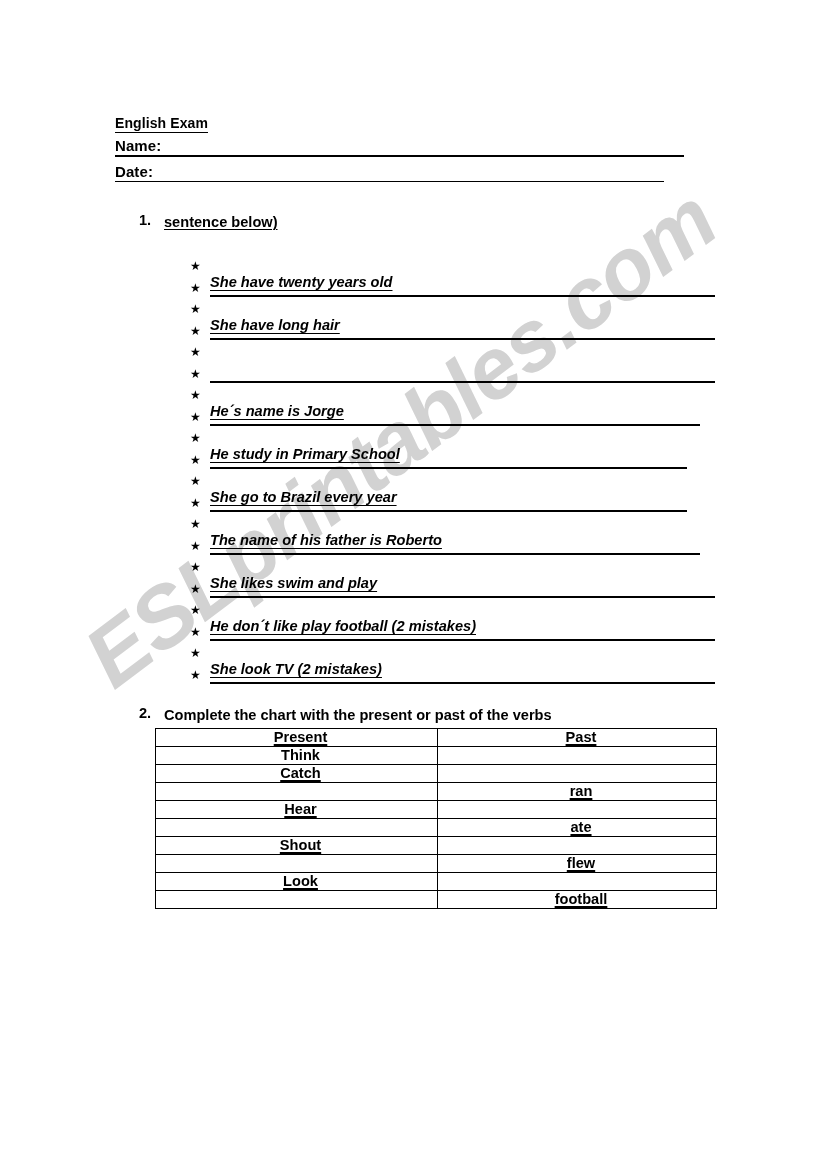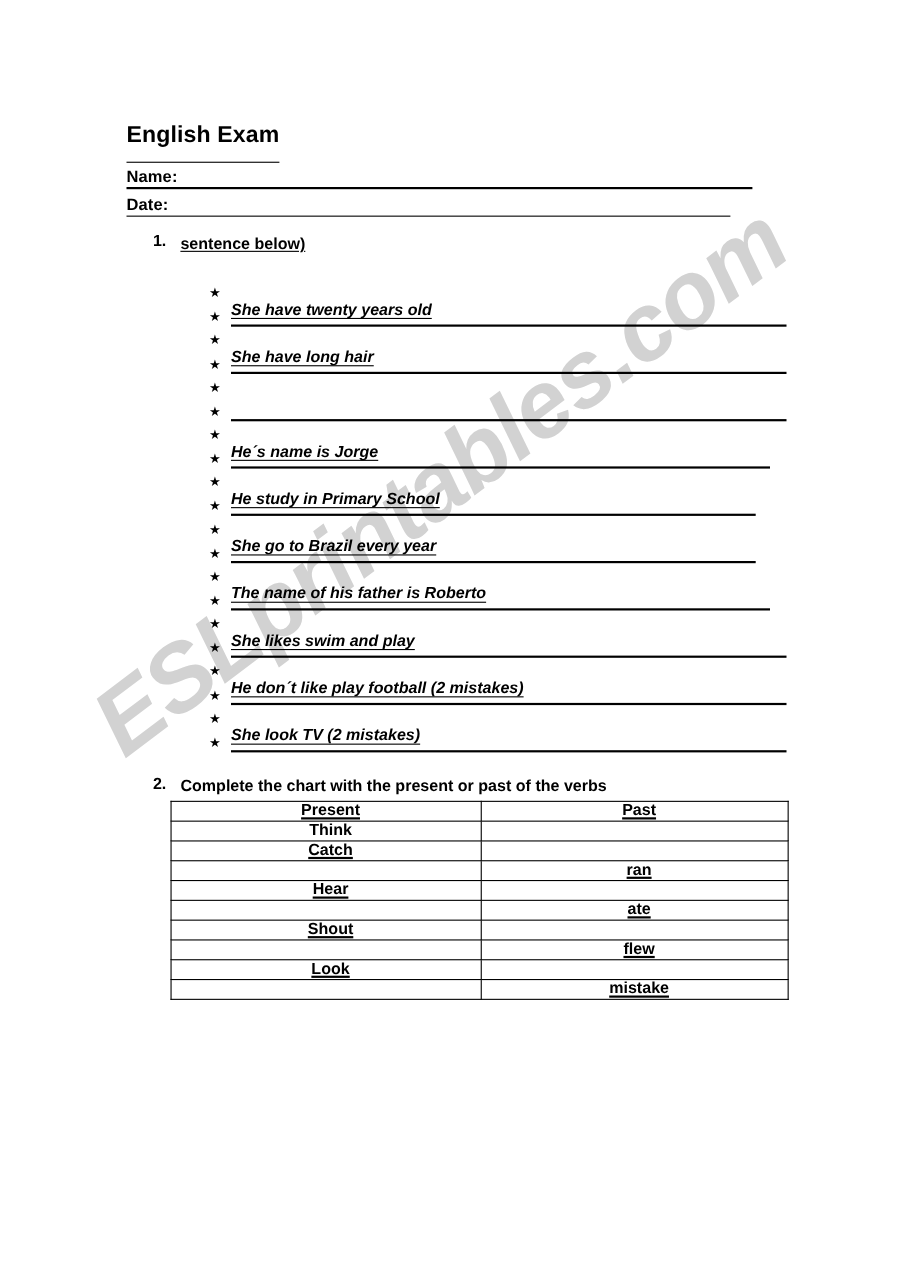--- a/index.html
+++ b/index.html
@@ -40,26 +40,26 @@
 
   #content {
     position: relative;
     z-index: 2;
   }
 
   
   #header { position: absolute; left: 115px; top: 114px; width: 640px; }
 
   .doc-title {
-    font-size: 21px;
+    font-size: 14px;
     font-weight: bold;
     letter-spacing: 0.1px;
     display: inline-block;
     border-bottom: 1.6px solid #000;
-    padding-bottom: 16px;
+    padding-bottom: 0px;
     line-height: 17px;
   }
 
   .field-row {
     position: relative;
     height: 22px;
     margin-top: 4px;
   }
   .field-label {
     font-size: 15px;
@@ -346,19 +346,19 @@
           <tr>
             <td><span class="cellword no-underline"></span></td>
             <td><span class="cellword">flew</span></td>
           </tr>
           <tr>
             <td><span class="cellword">Look</span></td>
             <td><span class="cellword"></span></td>
           </tr>
           <tr>
             <td><span class="cellword no-underline"></span></td>
-            <td><span class="cellword">mistake</span></td>
+            <td><span class="cellword">football</span></td>
           </tr>
         </tbody>
     </table>
 
   </div>
 </div>
 
 </body></html>

